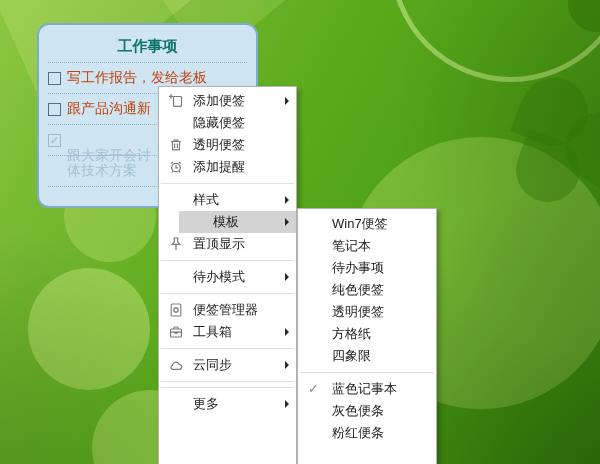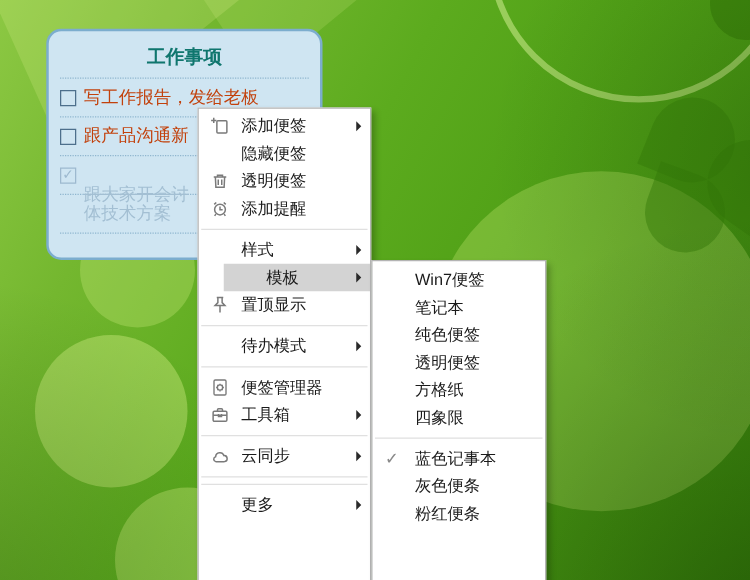--- a/index.html
+++ b/index.html
@@ -155,20 +155,21 @@
             <path d="M4.6 12.3h6.9a2.4 2.4 0 1 0-.4-4.8 3.4 3.4 0 0 0-6.6.9 2 2 0 0 0 .1 3.9z"></path>
           </svg>
         </span><span>云同步</span><span class="arrow"></span></div>
       <div class="sep"></div>
       <div class="sep"></div>
       <div class="mi"><span>更多</span><span class="arrow"></span></div>
     </div>
   <div class="menu" id="sub-menu">
       <div class="mi"><span>Win7便签</span></div>
       <div class="mi"><span>笔记本</span></div>
+      <div class="mi"><span>待办事项</span></div>
       <div class="mi"><span>纯色便签</span></div>
       <div class="mi"><span>透明便签</span></div>
       <div class="mi"><span>方格纸</span></div>
       <div class="mi"><span>四象限</span></div>
       <div class="sep"></div>
       <div class="mi"><span class="chk">✓</span><span>蓝色记事本</span></div>
       <div class="mi"><span>灰色便条</span></div>
       <div class="mi"><span>粉红便条</span></div>
     </div>
 </div>

